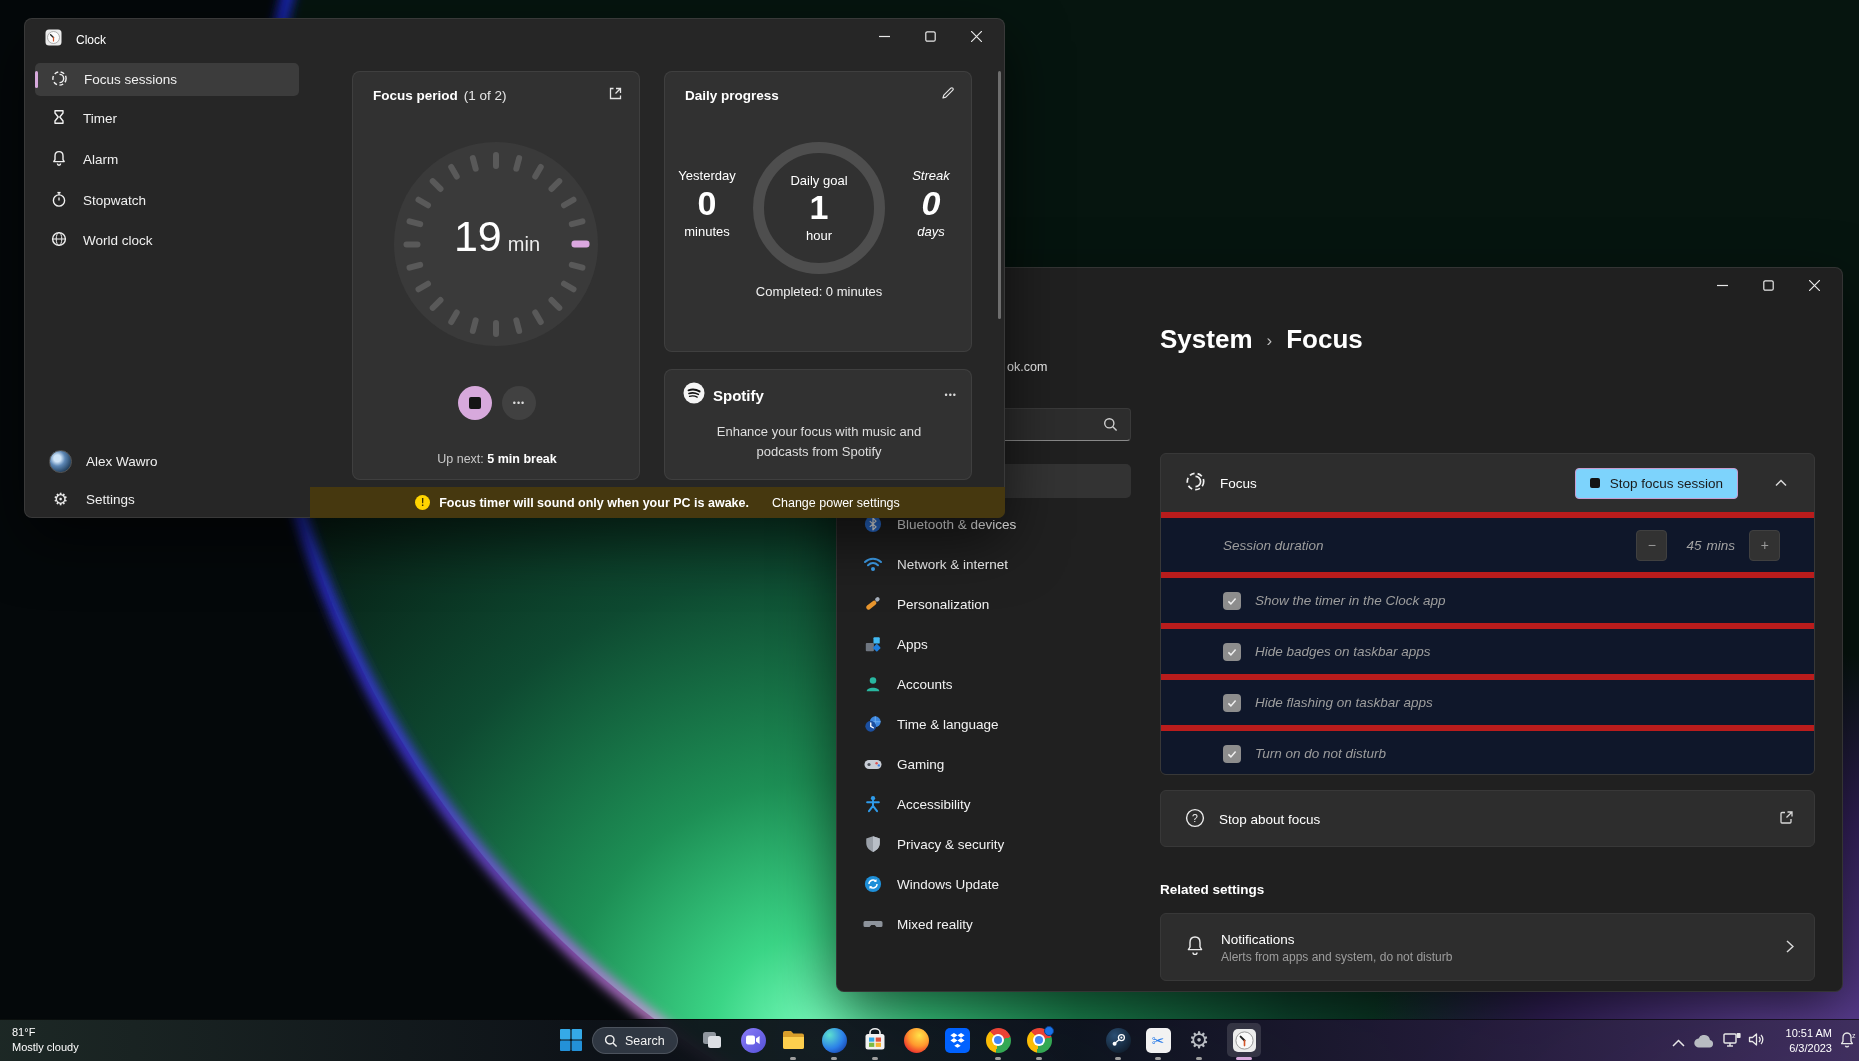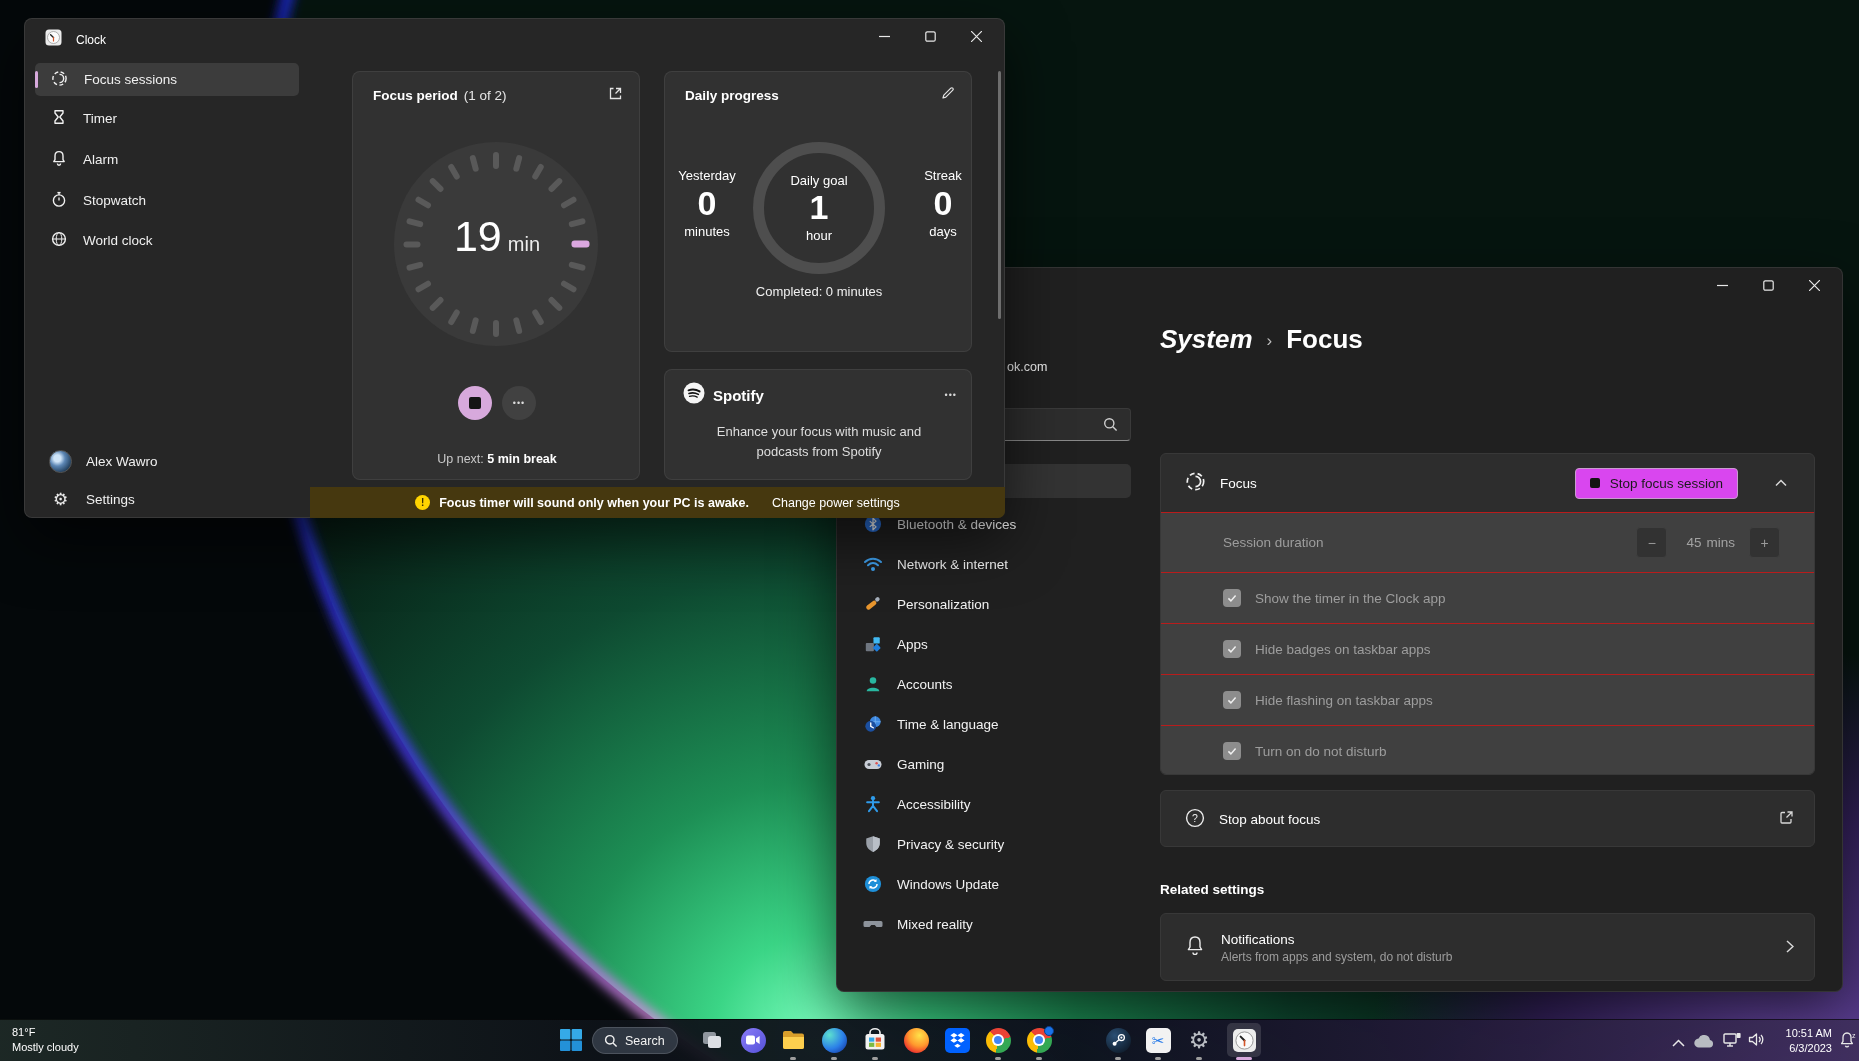--- a/index.html
+++ b/index.html
@@ -23,35 +23,35 @@
     border:1px solid #3a3a3a; border-bottom:1.5px solid #898989; border-radius:4px; }
   .s-search svg { position:absolute; right:12px; top:8px; }
   .s-pill { position:absolute; left:22px; top:196px; width:272px; height:34px; background:#333333; border-radius:5px; }
   .s-nav { position:absolute; left:0; top:238px; width:292px; }
   .s-nav-item { position:absolute; left:14px; width:264px; height:36px; display:flex; align-items:center; gap:14px;
     padding-left:12px; color:#f2f2f2; font-size:13.5px; border-radius:5px; }
   .s-nav-item .nicon { width:20px; height:20px; display:flex; align-items:center; justify-content:center; flex:0 0 20px; }
 
   .s-main { position:absolute; left:323px; top:0; width:655px; height:725px; }
   .crumb { position:absolute; top:56px; left:0; display:flex; align-items:center; gap:14px; }
-  .crumb .root { font-size:26px; font-weight:600; color:#ffffff;font-style:italic; }
+  .crumb .root { font-size:26px; font-weight:600; color:#ffffff; }
   .crumb .sep { font-size:17px; color:#bdbdbd; padding-top:3px; }
   .crumb .cur { font-size:26px; font-weight:700; color:#ffffff; }
   .s-desc { position:absolute; top:112px; left:0; width:612px; font-size:13.5px; line-height:1.45; color:#d2d2d2; }
 
   .card { position:absolute; left:0; width:655px; background:#2d2d2d; border:1px solid #383838; border-radius:6px; }
   .row { position:absolute; left:0; right:0; display:flex; align-items:center; }
   .f-card { top:185px; height:322px; overflow:hidden; }
   .f-header { top:0; height:58px; padding:0 18px 0 24px; gap:14px; }
   .f-label { font-size:13.5px; color:#ffffff; flex:1; }
-  .stop-btn { height:31px; padding:0 14px; background:#d946ef; border-radius:4px; display:flex; align-items:center; gap:10px;
+  .stop-btn { height:31px; padding:0 14px; background:#7dd3fc; border-radius:4px; display:flex; align-items:center; gap:10px;
     color:#1a1a1a; font-size:13.5px; border:1px solid #c89cce; }
   .stop-sq { width:10px; height:10px; background:#141414; border-radius:2px; }
   .chev-btn { margin-left:14px; width:30px; height:30px; display:flex; align-items:center; justify-content:center; }
-  .sub-row { background:#404040; border-top:1px solid #b91c1c; padding-left:62px; }
+  .sub-row { background:#0f172a; border-top:6px solid #b91c1c; padding-left:62px;font-style:italic; }
   .f-duration { top:58px; height:60px; }
   .dur-label { flex:1; color:#9d9d9d; font-size:13.5px; }
   .spin-btn { width:31px; height:31px; background:#323232; border:1px solid #404040; border-radius:4px; color:#9a9a9a;
     display:flex; align-items:center; justify-content:center; font-size:14px; }
   .dur-val { margin:12px 14px; font-size:13.5px; color:#ffffff; font-weight:700; }
   .dur-val span { font-weight:400; color:#a2a2a2; margin-left:5px; }
   .f-duration .spacer-r { width:34px; }
   .f-check { height:51px; gap:14px; }
   .f-check:nth-of-type(3) { top:118px; } .f-check:nth-of-type(4) { top:169px; }
   .f-check:nth-of-type(5) { top:220px; } .f-check:nth-of-type(6) { top:271px; }
@@ -106,21 +106,21 @@
   #dp-card { left:639px; top:52px; width:308px; height:281px; }
   .ring { position:absolute; left:88px; top:70px; width:132px; height:132px; border-radius:50%; border:11px solid #4e4e4e;
     display:flex; flex-direction:column; align-items:center; justify-content:center; color:#fff; }
   .ring .lbl { font-size:13px; }
   .ring .val { font-size:34px; font-weight:600; line-height:1.15; }
   .ring .unit { font-size:13px; }
   .side-col { position:absolute; top:96px; width:84px; text-align:center; color:#fff; }
   .side-col .lbl { font-size:13px; }
   .side-col .val { font-size:34px; font-weight:600; line-height:1.2; }
   .side-col .unit { font-size:13px; }
-  #col-yesterday { left:0; } #col-streak { left:236px; }
+  #col-yesterday { left:0; } #col-streak { left:224px;font-style:italic; }
   .completed { position:absolute; left:0; top:212px; width:308px; text-align:center; font-size:13px; color:#f0f0f0; }
 
   #sp-card { left:639px; top:350px; width:308px; height:111px; }
   .sp-head { position:absolute; left:18px; top:12px; right:14px; display:flex; align-items:center; }
   .sp-name { color:#ffffff; font-weight:700; font-size:15px; margin-left:8px; flex:1; }
   .sp-dots { color:#d8d8d8; font-size:9px; letter-spacing:1px; }
   .sp-text { position:absolute; left:0; top:52px; width:308px; text-align:center; font-size:13px; line-height:1.5; color:#dedede; }
 
   .c-scroll { position:absolute; left:973px; top:52px; width:3px; height:248px; background:#6e6e6e; border-radius:2px; }
 

